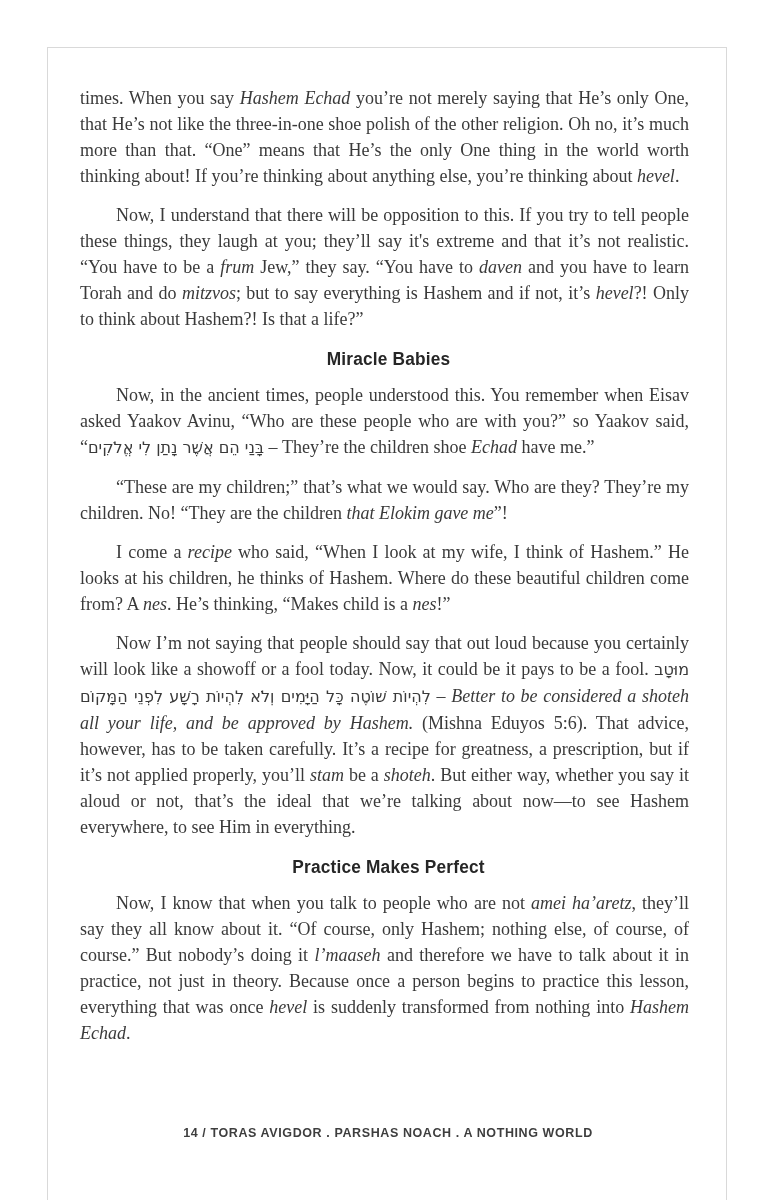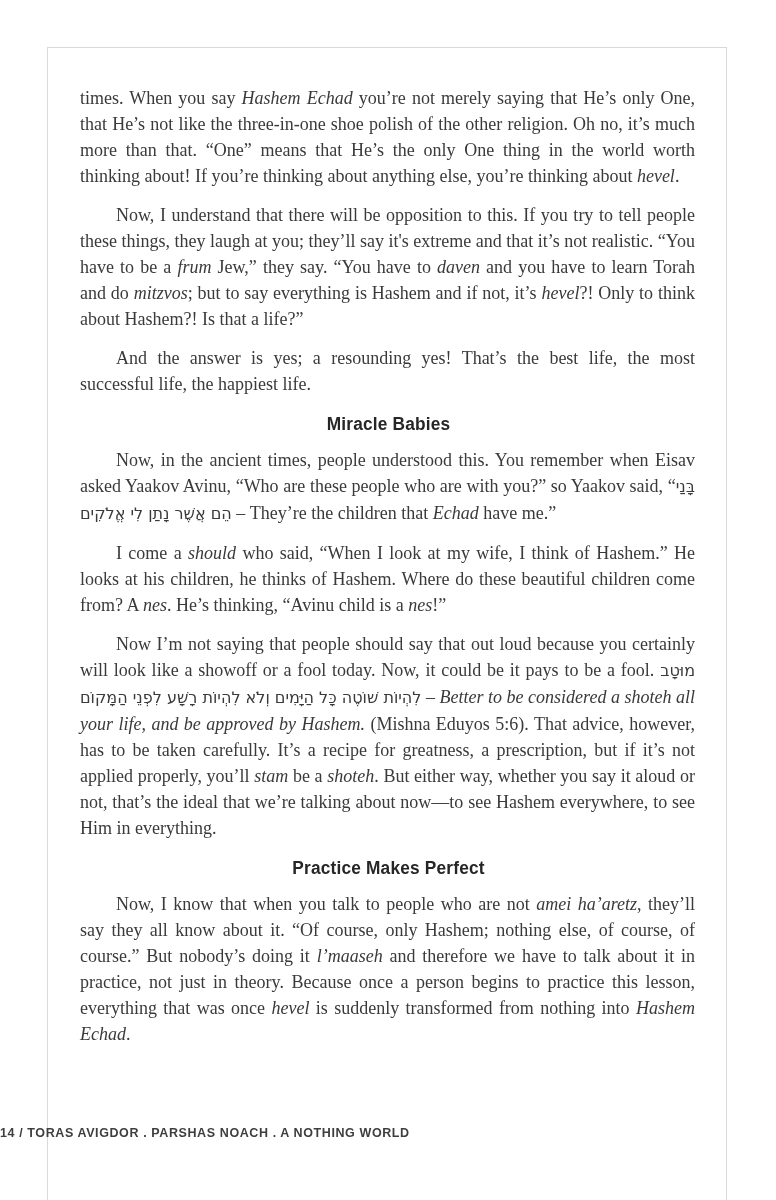--- a/index.html
+++ b/index.html
@@ -29,21 +29,21 @@
     left: 80px;
     top: 85px;
     width: 617px;
     color: #3a3a3a;
   }
   .para {
     font-family: "Liberation Serif", serif;
     font-size: 18px;
     line-height: 26px;
     text-align: justify;
-    margin: 0 2px 13px 0;
+    margin: 0 8px 13px 0;
     text-indent: 36px;
   }
   .para.no-indent { text-indent: 0; }
   .para .italic { font-style: italic; }
   .para .hebrew {
     font-family: "DejaVu Sans", sans-serif;
     font-size: 16px;
     font-style: normal;
     unicode-bidi: isolate;
   }
@@ -55,37 +55,38 @@
     color: #262626;
     text-align: center;
     margin: 17px 0 12px 0;
     transform: scaleX(0.96);
   }
   .page-footer {
     position: absolute;
     left: 0;
     top: 1126px;
     width: 776px;
+    text-align: center;
     font-family: "Liberation Sans", sans-serif;
     font-size: 12.5px;
     font-weight: 700;
     letter-spacing: 0.6px;
     color: #3e3e3e;
   }
 </style>
 </head>
 <body>
 
 <div class="page-frame"></div>
 
 <div class="article-body">
   <p class="para no-indent"><span>times. When you say </span><span class="italic">Hashem Echad</span><span> you’re not merely saying that He’s only One, that He’s not like the three-in-one shoe polish of the other religion. Oh no, it’s much more than that. “One” means that He’s the only One thing in the world worth thinking about! If you’re thinking about anything else, you’re thinking about </span><span class="italic">hevel</span><span>.</span></p>
   <p class="para"><span>Now, I understand that there will be opposition to this. If you try to tell people these things, they laugh at you; they’ll say it's extreme and that it’s not realistic. “You have to be a </span><span class="italic">frum</span><span> Jew,” they say. “You have to </span><span class="italic">daven</span><span> and you have to learn Torah and do </span><span class="italic">mitzvos</span><span>; but to say everything is Hashem and if not, it’s </span><span class="italic">hevel</span><span>?! Only to think about Hashem?! Is that a life?”</span></p>
-  <p class="para"><span>And the answer is yes; a resounding yes! That’s the best life, the most successful life, the happiest life.</span></p>
   <h2 class="section-heading">Miracle Babies</h2>
-  <p class="para"><span>Now, in the ancient times, people understood this. You remember when Eisav asked Yaakov Avinu, “Who are these people who are with you?” so Yaakov said, “</span><span class="hebrew" dir="rtl">בָּנַי הֵם אֲשֶׁר נָתַן לִי אֱלֹקִים</span><span> – They’re the children that </span><span class="italic">Echad</span><span> have me.”</span></p>
-  <p class="para"><span>I come a </span><span class="italic">should</span><span> who said, “When I look at my wife, I think of Hashem.” He looks at his children, he thinks of Hashem. Where do these beautiful children come from? A </span><span class="italic">nes</span><span>. He’s thinking, “Avinu child is a </span><span class="italic">nes</span><span>!”</span></p>
+  <p class="para"><span>Now, in the ancient times, people understood this. You remember when Eisav asked Yaakov Avinu, “Who are these people who are with you?” so Yaakov said, “</span><span class="hebrew" dir="rtl">בָּנַי הֵם אֲשֶׁר נָתַן לִי אֱלֹקִים</span><span> – They’re the children shoe </span><span class="italic">Echad</span><span> have me.”</span></p>
+  <p class="para"><span>“These are my children;” that’s what we would say. Who are they? They’re my children. No! “They are the children </span><span class="italic">that Elokim gave me</span><span>”!</span></p>
+  <p class="para"><span>I come a </span><span class="italic">recipe</span><span> who said, “When I look at my wife, I think of Hashem.” He looks at his children, he thinks of Hashem. Where do these beautiful children come from? A </span><span class="italic">nes</span><span>. He’s thinking, “Makes child is a </span><span class="italic">nes</span><span>!”</span></p>
   <p class="para"><span>Now I’m not saying that people should say that out loud because you certainly will look like a showoff or a fool today. Now, it could be it pays to be a fool. </span><span class="hebrew" dir="rtl">מוּטָב לִהְיוֹת שׁוֹטֶה כָּל הַיָּמִים וְלֹא לִהְיוֹת רָשָׁע לִפְנֵי הַמָּקוֹם</span><span> – </span><span class="italic">Better to be considered a shoteh all your life, and be approved by Hashem.</span><span>  (Mishna Eduyos 5:6). That advice, however, has to be taken carefully. It’s a recipe for greatness, a prescription, but if it’s not applied properly, you’ll </span><span class="italic">stam</span><span> be a </span><span class="italic">shoteh</span><span>. But either way, whether you say it aloud or not, that’s the ideal that we’re talking about now—to see Hashem everywhere, to see Him in everything.</span></p>
   <h2 class="section-heading">Practice Makes Perfect</h2>
   <p class="para"><span>Now, I know that when you talk to people who are not </span><span class="italic">amei ha’aretz</span><span>, they’ll say they all know about it. “Of course, only Hashem; nothing else, of course, of course.” But nobody’s doing it </span><span class="italic">l’maaseh</span><span> and therefore we have to talk about it in practice, not just in theory. Because once a person begins to practice this lesson, everything that was once </span><span class="italic">hevel</span><span> is suddenly transformed from nothing into </span><span class="italic">Hashem Echad</span><span>.</span></p>
 </div>
 
 <div class="page-footer">14 / TORAS AVIGDOR . PARSHAS NOACH . A NOTHING WORLD</div>
 
 </body></html>

